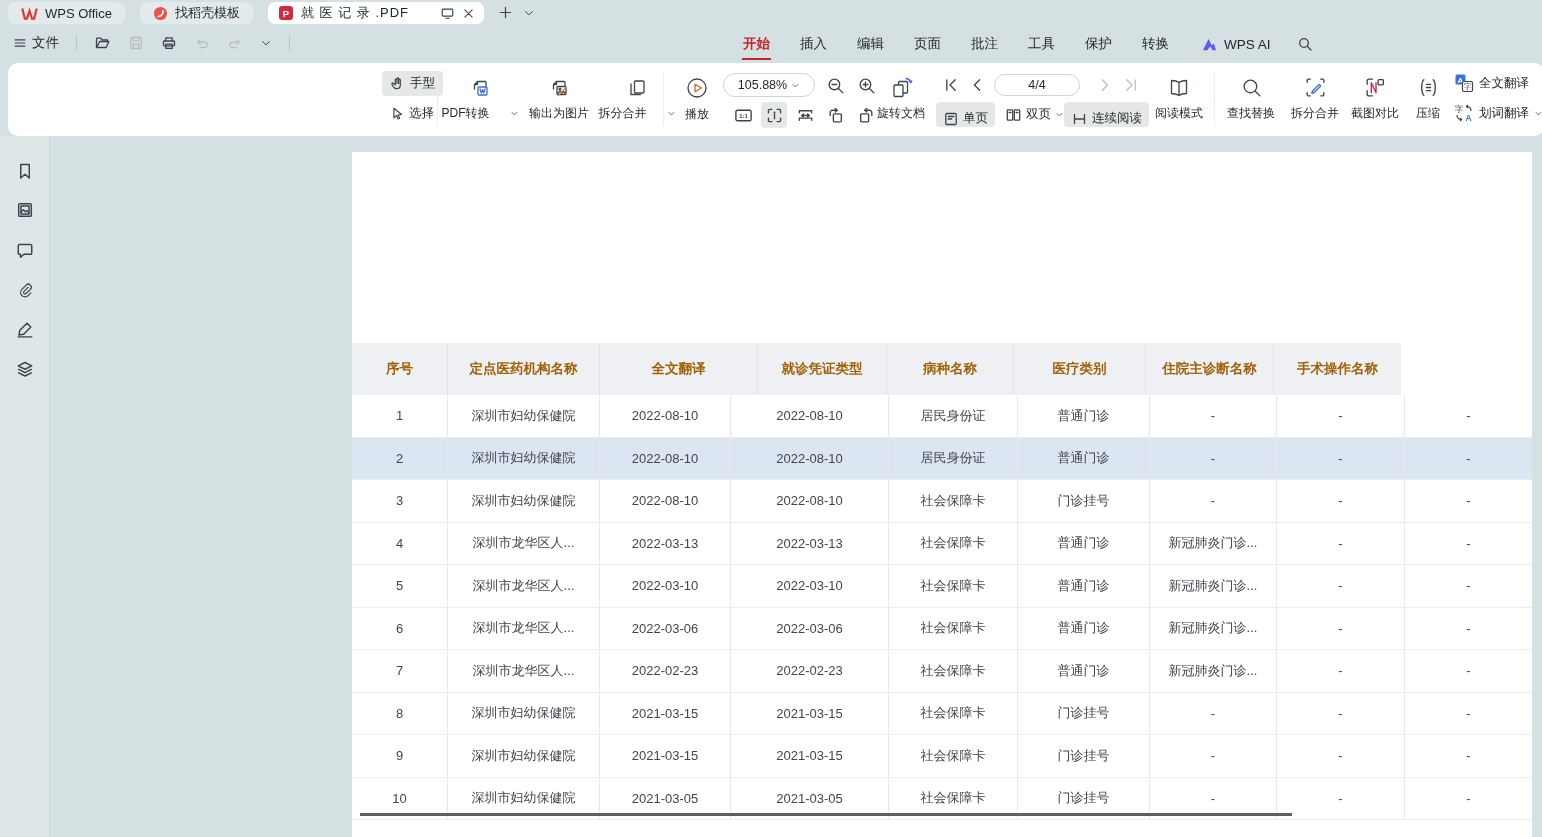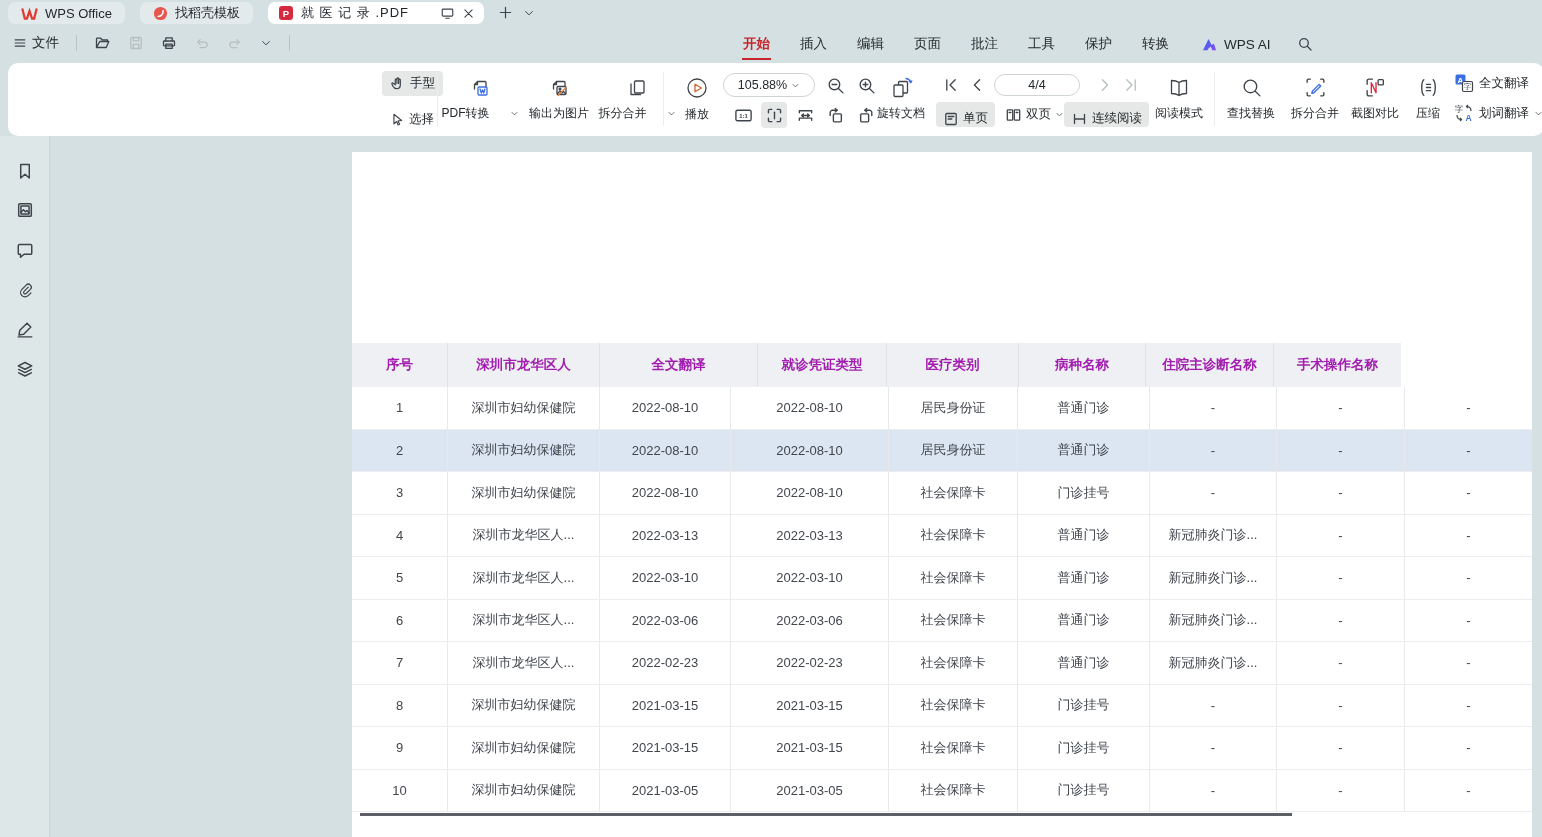--- a/index.html
+++ b/index.html
@@ -30,21 +30,21 @@
   .menu-item { position:relative; padding:8px 10px; font-size:13.5px; color:#24292d; }
   .menu-item.active { color:var(--accent,#c7252e); font-weight:bold; }
   .menu-item.active::after { content:""; position:absolute; left:9px; right:9px; bottom:1px; height:2.5px; background:var(--accent,#c7252e); }
   .ai-item { display:flex; align-items:center; gap:6px; margin-left:12px; font-size:13.5px; }
   .menu-search { margin-left:14px; padding:2px; }
 
   
   .ribbon { position:absolute; left:8px; top:63px; width:1536px; height:73px; background:#fff; border-radius:10px; }
   .ribbon > * { position:absolute; }
   .rdiv { width:1px; top:9px; height:54px; background:#ebeeee; }
-  .tools-col { left:374px; top:8px; display:flex; flex-direction:column; gap:11px; }
+  .tools-col { left:374px; top:8px; display:flex; flex-direction:column; gap:5px; }
   .tool-btn { display:inline-flex; align-items:center; gap:5px; height:25px; padding:0 8px; border-radius:4px; font-size:12.5px; }
   .tool-btn.selected { background:var(--toggle-bg,#e6e8e7); }
   .bigbtn { top:5px; height:62px; display:flex; flex-direction:column; align-items:center; justify-content:center; gap:6px; font-size:12px; color:#24292d; border-radius:4px; }
   .bigbtn .lbl { display:flex; align-items:center; gap:20px; white-space:nowrap; }
   .zoom-box { left:715px; top:10px; width:92px; height:24px; border:1px solid #ced4d6; border-radius:12px; display:flex; align-items:center; justify-content:center; gap:4px; font-size:12.5px; background:#fff; }
   .iconbtn { width:26px; height:26px; display:flex; align-items:center; justify-content:center; border-radius:4px; }
   .toggle { height:25px; display:inline-flex; align-items:center; gap:4px; padding:0 7px; border-radius:4px; font-size:12.5px; white-space:nowrap; }
   .toggle.selected { background:var(--toggle-bg,#e6e8e7);align-items:flex-end; }
   .page-input { left:986px; top:11px; width:86px; height:22px; border:1px solid #ced4d6; border-radius:11px; text-align:center; font-size:12.5px; color:#24292d; background:#fff; font-family:inherit; }
   .nav-glyph { font-size:13px; color:#3e444a; width:22px; height:22px; display:flex; align-items:center; justify-content:center; }
@@ -53,21 +53,21 @@
   .trans-row { display:flex; align-items:center; gap:5px; height:24px; font-size:12.5px; white-space:nowrap; border-radius:4px; }
 
   
   .sidebar { position:absolute; left:0; top:136px; bottom:0; width:50px; background:rgba(255,255,255,.22); border-right:1px solid #c9d5d7; }
   .side-btn { position:absolute; left:7px; width:36px; height:32px; display:flex; align-items:center; justify-content:center; border-radius:4px; }
 
   
   .page { position:absolute; left:352px; top:152px; width:1180px; height:685px; background:#fff; }
   .doc-table { position:absolute; left:0; top:191px; width:1180px; }
   .tr { display:flex; width:1180px; }
-  .th { height:44px; background:var(--th-bg,#eef0f3); display:flex; align-items:center; justify-content:center; font-weight:bold; font-size:13.5px; color:#a21caf; border-right:1px solid #dfe3e7; }
+  .th { height:52px; background:var(--th-bg,#eef0f3); display:flex; align-items:center; justify-content:center; font-weight:bold; font-size:13.5px; color:#a16207; border-right:1px solid #dfe3e7; }
   .td { height:42.5px; display:flex; align-items:center; justify-content:center; font-size:13px; color:#41464d; border-right:1px solid #e7e9ec; border-bottom:1px solid #ededf0; }
   .th:last-child, .td:last-child { border-right:none; }
   .tr.hl .td { background:var(--hl-bg,#dbe6f2); }
   .table-end-line { position:absolute; left:8px; width:932px; height:3px; background:#5c6066; }
 </style>
 </head>
 <body>
 
 <div class="titlebar">
   <div class="tab">
@@ -541,25 +541,25 @@
           <path d="M2.4 8.4L8 11.2l5.6-2.8M2.4 11.4L8 14.2l5.6-2.8"></path>
         </svg>
       </span>
     </div>
   </div>
 
 <div class="page">
   <div class="doc-table" id="doc-table">
       <div class="tr">
         <div class="th" style="width: 96px;">序号</div>
-        <div class="th" style="width: 152px;">深圳市龙华区人</div>
+        <div class="th" style="width: 152px;">定点医药机构名称</div>
         <div class="th" style="width: 158px;">全文翻译</div>
         <div class="th" style="width: 129px;">就诊凭证类型</div>
+        <div class="th" style="width: 127px;">病种名称</div>
         <div class="th" style="width: 132px;">医疗类别</div>
-        <div class="th" style="width: 127px;">病种名称</div>
         <div class="th" style="width: 128px;">住院主诊断名称</div>
         <div class="th" style="width: 127px;">手术操作名称</div>
       </div>
       <div class="tr">
         <div class="td" style="width: 96px;">1</div>
         <div class="td" style="width: 152px;">深圳市妇幼保健院</div>
         <div class="td" style="width: 131px;">2022-08-10</div>
         <div class="td" style="width: 158px;">2022-08-10</div>
         <div class="td" style="width: 129px;">居民身份证</div>
         <div class="td" style="width: 132px;">普通门诊</div>

